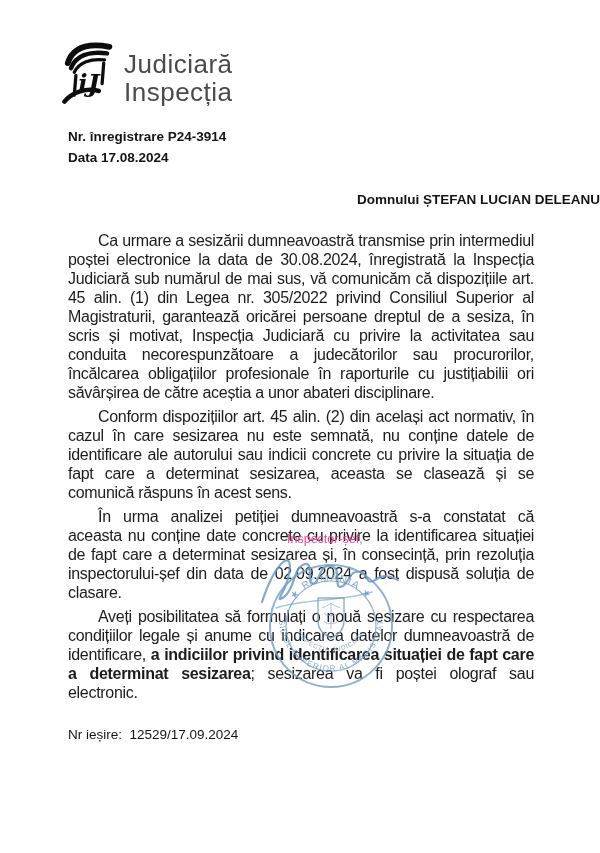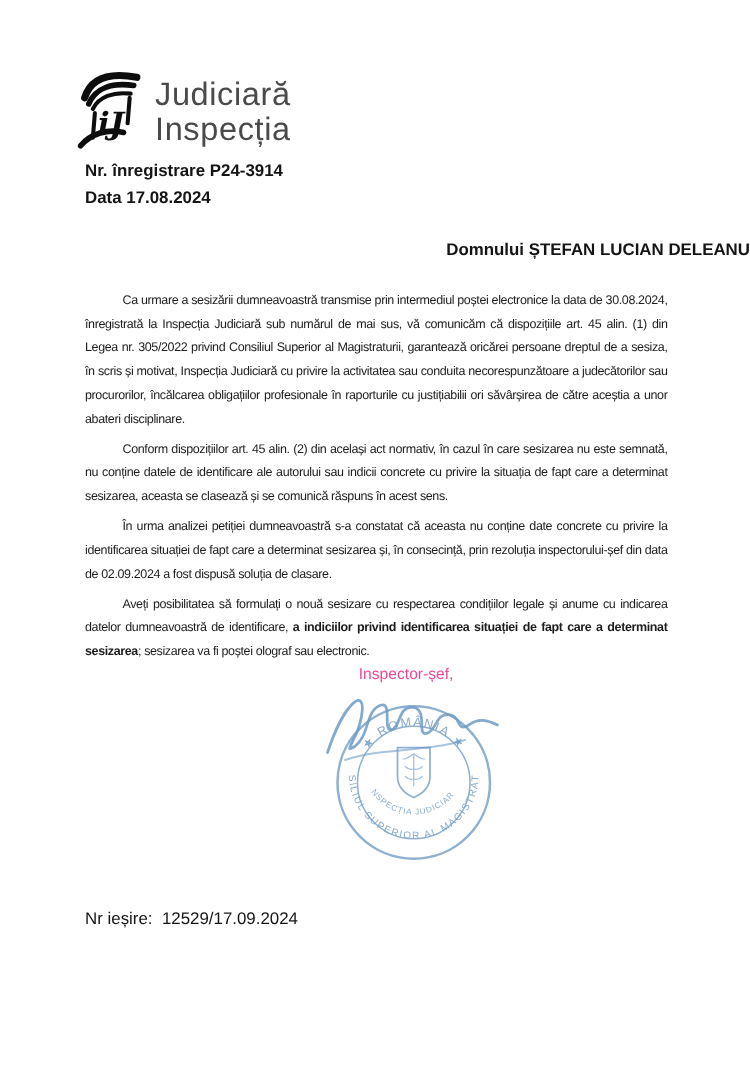--- a/index.html
+++ b/index.html
@@ -7,36 +7,36 @@
   .page {
     position:relative;
     width:600px; height:853px;
     background:#ffffff;
     font-family:"Liberation Sans", sans-serif;
     color:#1c1c1c;
     overflow:hidden;
     margin:0 auto;
   }
   
-  .logo { position:absolute; left:62px; top:40px; display:flex; align-items:center;margin-top:15px; }
+  .logo { position:absolute; left:62px; top:40px; display:flex; align-items:flex-end; }
   .logo-icon { width:54px; height:66px; }
   .logo-text {
     margin-left:8px; margin-top:2px;
     font-size:26px; line-height:28px;
     font-weight:300; letter-spacing:0.5px;
     color:#4a4a4a;
   }
   
   .reg-block { position:absolute; left:68px; top:126px; font-size:13.5px; font-weight:700; line-height:21px; color:#141414; }
   
   .addressee { position:absolute; left:0; top:192px; width:600px; text-align:right; font-size:13.5px; font-weight:bold; color:#141414; }
   
   .letter-body { position:absolute; left:68px; top:231px; width:466px; }
   .letter-body p.para {
-    font-size:10px; letter-spacing:-0.3px;
+    font-size:16px; letter-spacing:-0.3px;
     line-height:19px;
     text-align:justify; text-indent:30px;
     margin-bottom:5px;
     color:#1c1c1c;
   }
   
   .closing { position:absolute; left:287px; top:532px; font-size:12.5px; color:#ec4899; }
   .signature-svg { position:absolute; left:248px; top:540px; width:175px; height:82px; }
   .stamp-svg { position:absolute; left:266px; top:561px; width:130px; height:130px; }
   

